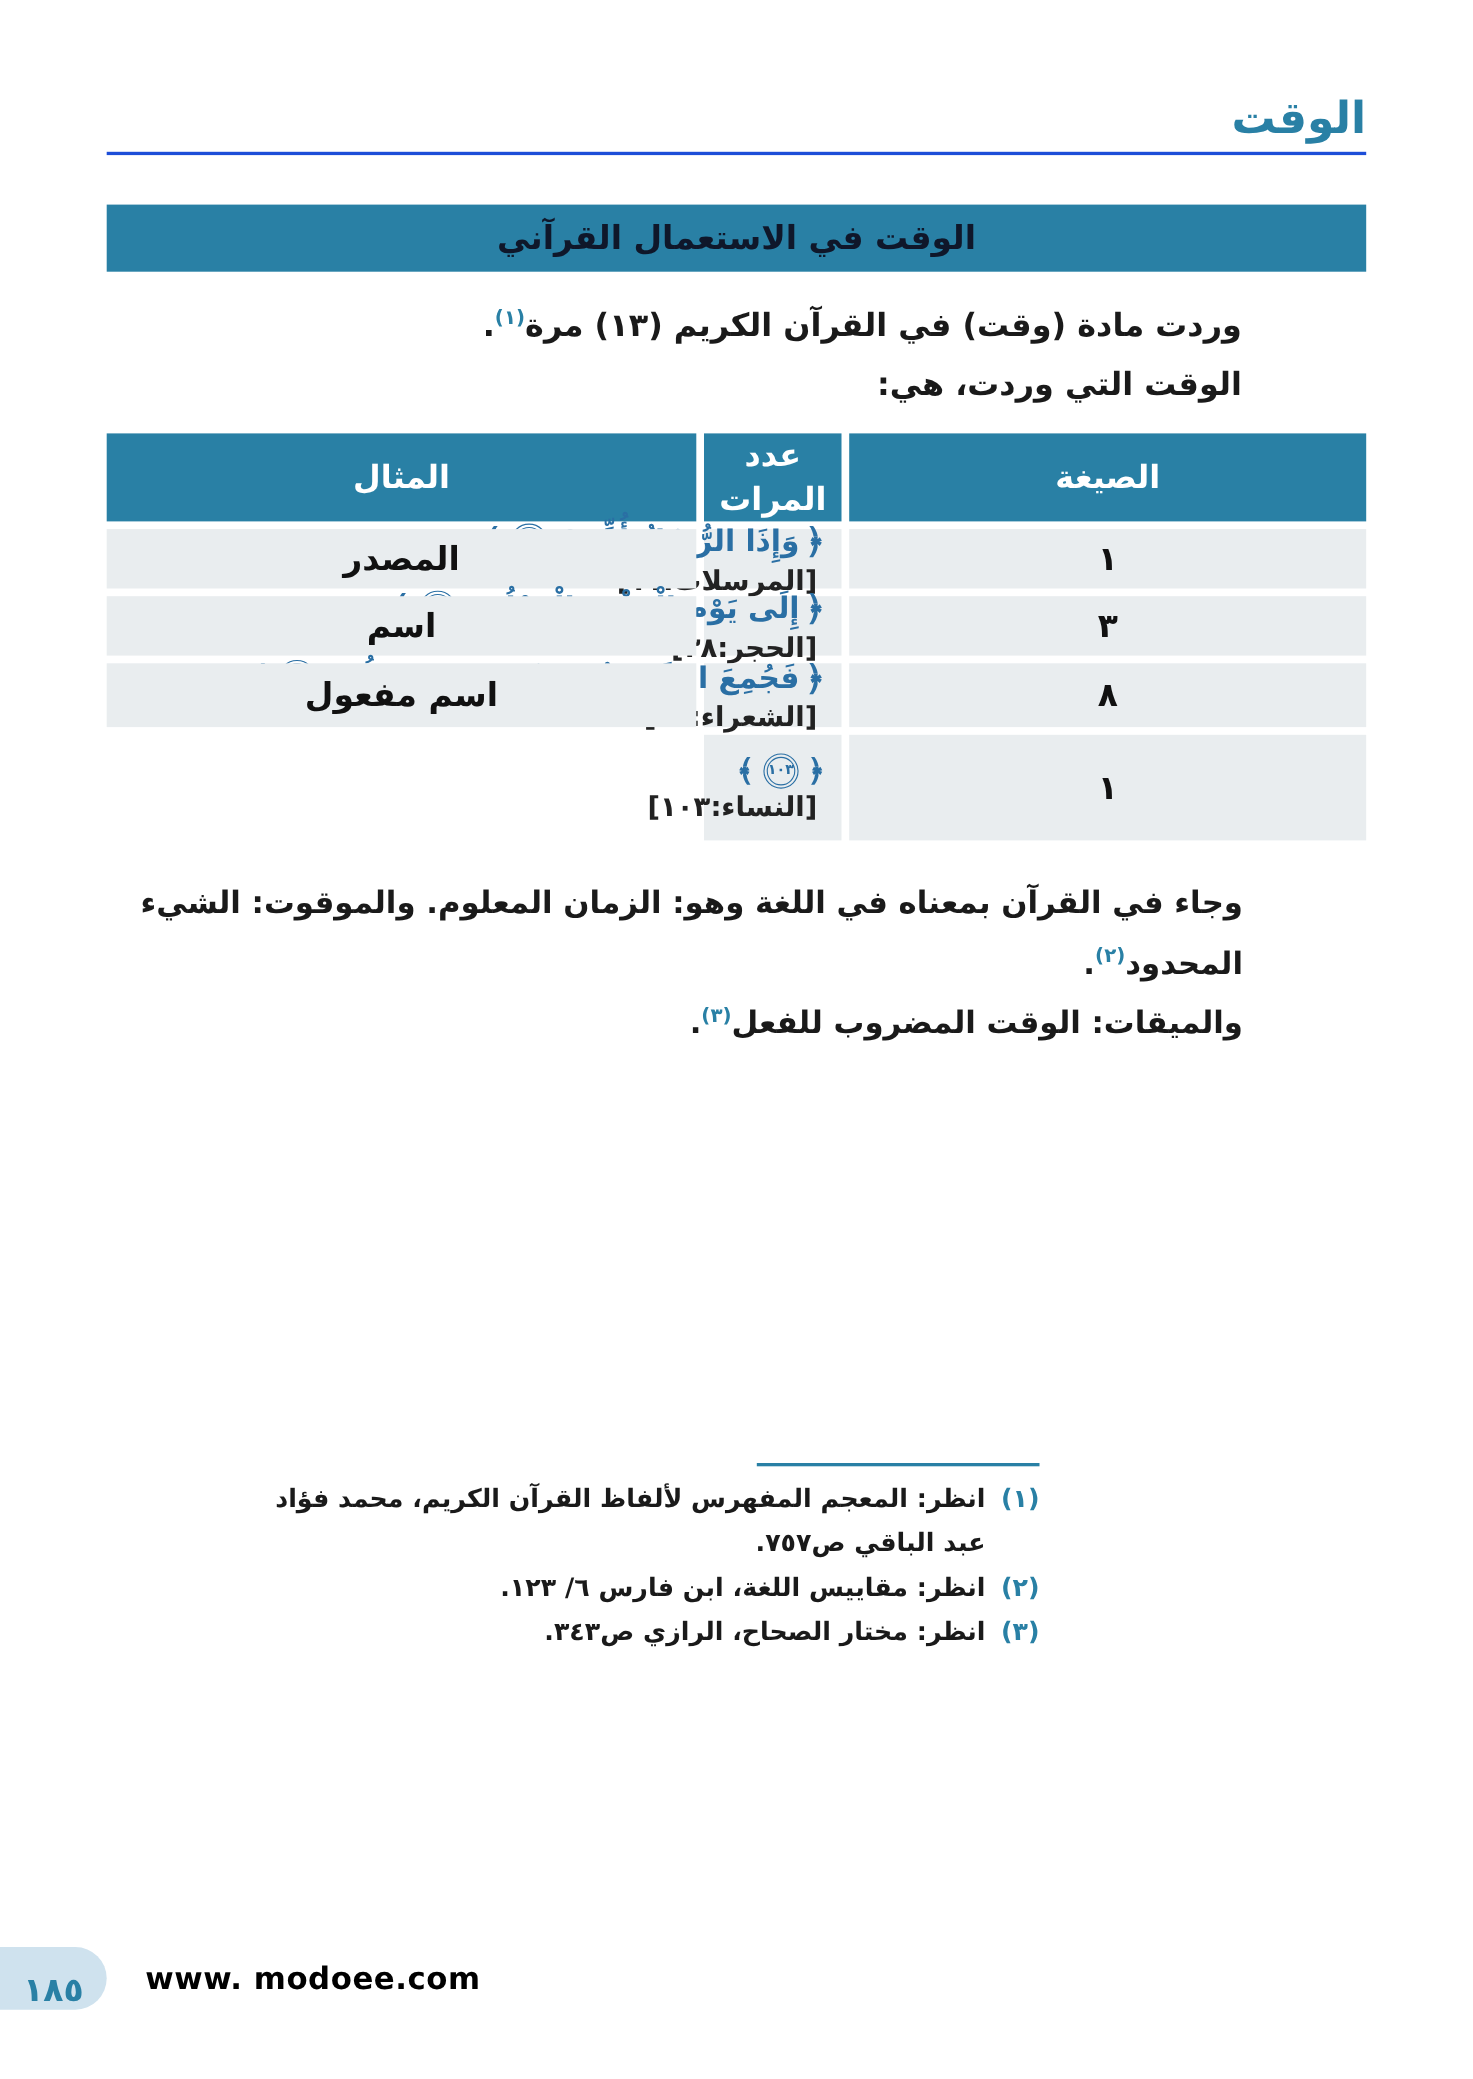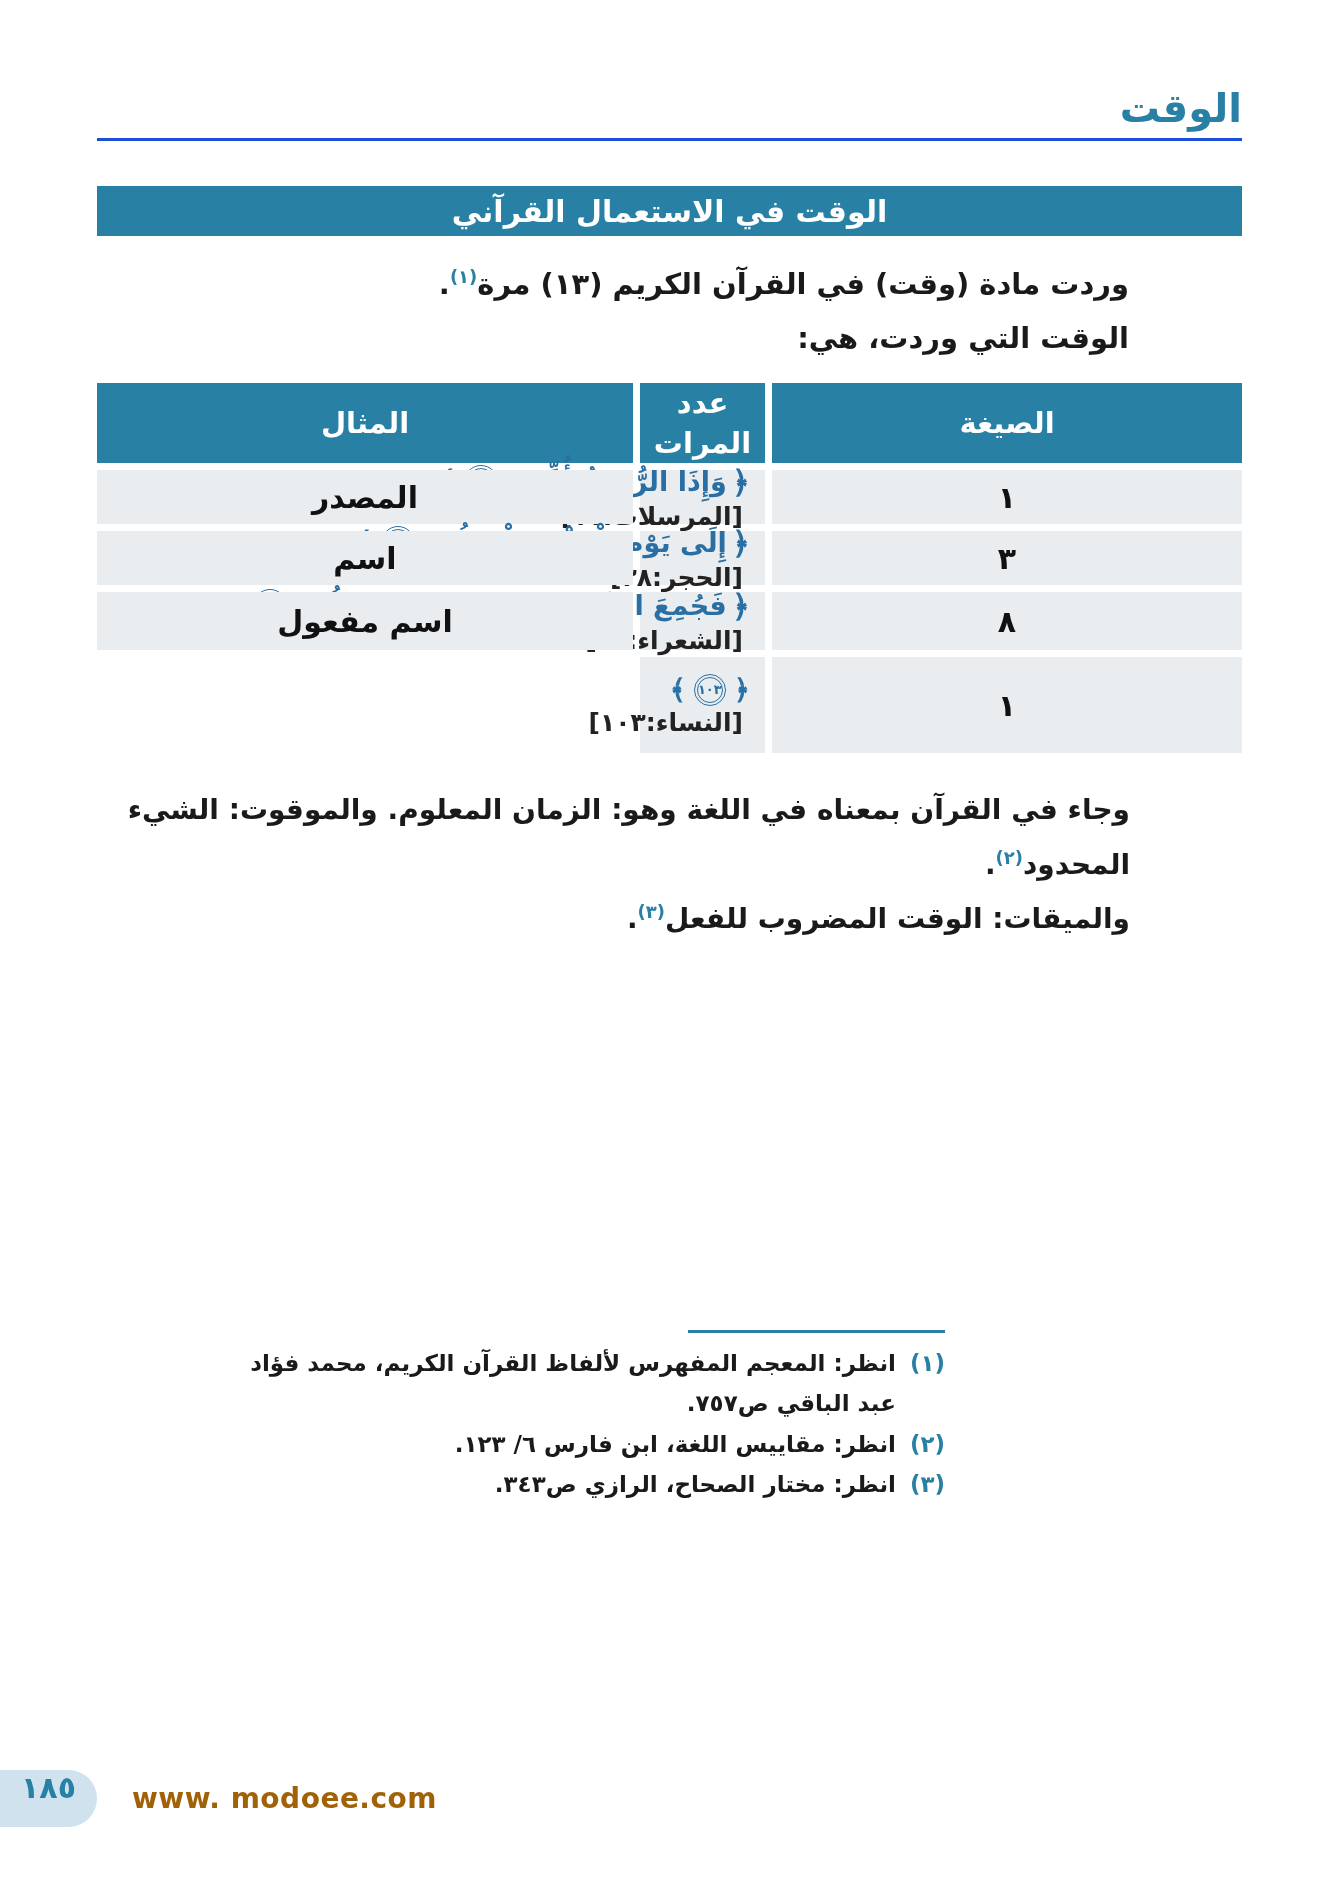--- a/index.html
+++ b/index.html
@@ -5,21 +5,21 @@
   html,body{margin:0;padding:0;background:#ffffff;}
   body{font-family:"DejaVu Sans",sans-serif;}
   .page{position:relative;width:1339px;height:1890px;background:#ffffff;overflow:hidden;margin:0 auto;direction:rtl;color:#1a1a1a;}
   .content{padding:86px 97px 0 97px;}
 
   
   .runhead-wrap{border-bottom:3px solid #1d4ed8;padding-bottom:8px;}
   .runhead{color:#2980a5;font-size:40px;font-weight:bold;text-align:right;line-height:1.1;}
 
   
-  .section-bar{margin-top:45px;background:#2980a5;color:#ffffff;height:50px;display:flex;align-items:center;justify-content:center;font-size:30px;font-weight:bold;}
+  .section-bar{margin-top:45px;background:#2980a5;color:#0f172a;height:61px;display:flex;align-items:center;justify-content:center;font-size:30px;font-weight:bold;}
 
   
   .para{font-weight:bold;font-size:29px;line-height:1.85;text-align:right;color:#1a1a1a;}
   .intro{margin-top:22px;padding-left:0;padding-right:113px;}
   .closing{margin-top:30px;padding-right:112px;line-height:1.95;font-size:28px;}
   sup.fnmark{color:#2980a5;font-size:18px;font-weight:bold;}
 
   
   .qtable{margin-top:18px;display:grid;grid-template-columns:470px 125px 536px;grid-template-rows:80px 54px 54px 58px 96px;gap:7px;direction:rtl;}
   .th{background:#2980a5;color:#ffffff;display:flex;align-items:center;justify-content:center;text-align:center;font-size:29px;font-weight:bold;line-height:1.4;padding:4px;}
@@ -37,22 +37,22 @@
 
   
   .footnotes{position:absolute;top:1330px;right:394px;width:720px;text-align:right;}
   .fn-rule{width:257px;border-top:3px solid #2980a5;margin-bottom:10px;}
   .footnote{display:flex;justify-content:flex-start;gap:14px;font-size:23px;font-weight:bold;line-height:1.75;color:#1a1a1a;}
   .fn-num{color:#2980a5;white-space:nowrap;}
   .fn-text{color:#1a1a1a;}
 
   
   .footer{position:absolute;left:0;top:1770px;display:flex;align-items:center;gap:35px;direction:ltr;}
-  .page-pill{width:97px;height:57px;background:#cfe2ee;border-radius:0 29px 29px 0;display:flex;align-items:flex-start;justify-content:center;color:#2980a5;font-size:30px;font-weight:bold;}
-  .site-url{color:#a16207;font-size:28px;font-weight:bold;direction:ltr;letter-spacing:0.5px;}
+  .page-pill{width:97px;height:57px;background:#cfe2ee;border-radius:0 29px 29px 0;display:flex;align-items:flex-end;justify-content:center;color:#2980a5;font-size:30px;font-weight:bold;}
+  .site-url{color:#000000;font-size:28px;font-weight:bold;direction:ltr;letter-spacing:0.5px;}
 </style>
 </head>
 <body>
 
 <div class="page">
   <div class="content">
 
     <div class="runhead-wrap">
       <div class="runhead">الوقت</div>
     </div>

